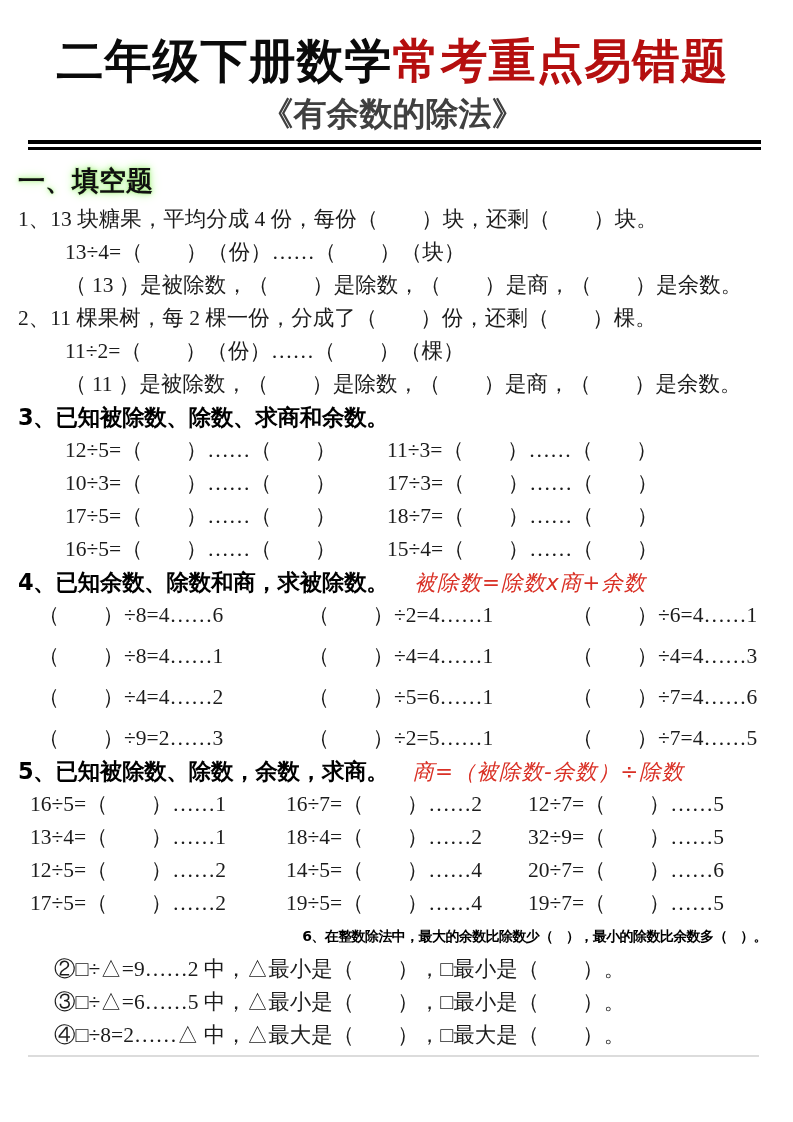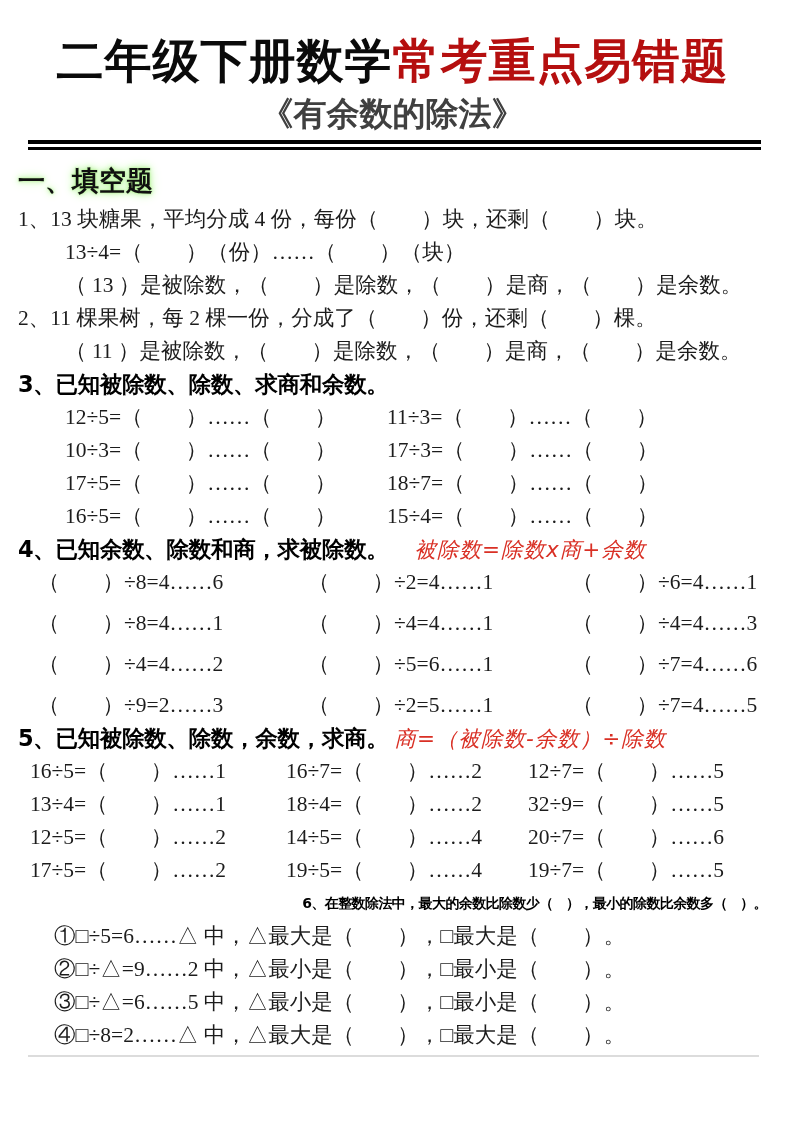--- a/index.html
+++ b/index.html
@@ -67,21 +67,21 @@
   }
   .qheader .note {
     font-family: "DejaVu Sans", sans-serif;
     font-weight: 400;
     font-style: italic;
     color: #d93025;
     font-size: 21.5px;
     letter-spacing: 1px;
   }
   .note-gap4 { margin-left: 26px; }
-  .note-gap5 { margin-left: 6px; }
+  .note-gap5 { margin-left: 24px; }
 
   
   .grid2 {
     display: grid;
     grid-template-columns: 322px 1fr;
     padding-left: 47px;
   }
   .grid3-q4 {
     display: grid;
     grid-template-columns: 262px 256px 1fr;
@@ -123,20 +123,21 @@
   </div>
 
   <div>
     <div class="line">1、13 块糖果，平均分成 4 份，每份（　　）块，还剩（　　）块。</div>
     <div class="line indent">13÷4=（　　）（份）……（　　）（块）</div>
     <div class="line indent">（ 13 ）是被除数，（　　）是除数，（　　）是商，（　　）是余数。</div>
   </div>
 
   <div>
     <div class="line">2、11 棵果树，每 2 棵一份，分成了（　　）份，还剩（　　）棵。</div>
+    <div class="line indent">11÷2=（　　）（份）……（　　）（棵）</div>
     <div class="line indent">（ 11 ）是被除数，（　　）是除数，（　　）是商，（　　）是余数。</div>
   </div>
 
   <div>
     <div class="line qheader">3、已知被除数、除数、求商和余数。</div>
     <div class="grid2">
       <div class="line">12÷5=（　　）……（　　）</div>
       <div class="line">11÷3=（　　）……（　　）</div>
       <div class="line">10÷3=（　　）……（　　）</div>
       <div class="line">17÷3=（　　）……（　　）</div>
@@ -183,21 +184,20 @@
       <div class="line">20÷7=（　　）……6</div>
       <div class="line">17÷5=（　　）……2</div>
       <div class="line">19÷5=（　　）……4</div>
       <div class="line">19÷7=（　　）……5</div>
     </div>
   </div>
 
   <div>
     <div class="line qheader q6-head">6、在整数除法中，最大的余数比除数少（　），最小的除数比余数多（　）。</div>
     <div class="q6-items">
-      <div class="line">①□÷5=6……△ 中，△最大是（　　），□最大是（　　）。</div>
       <div class="line">②□÷△=9……2 中，△最小是（　　），□最小是（　　）。</div>
       <div class="line">③□÷△=6……5 中，△最小是（　　），□最小是（　　）。</div>
       <div class="line">④□÷8=2……△ 中，△最大是（　　），□最大是（　　）。</div>
     </div>
   </div>
 
   <div class="footer-rule"></div>
 
 </div>
 

